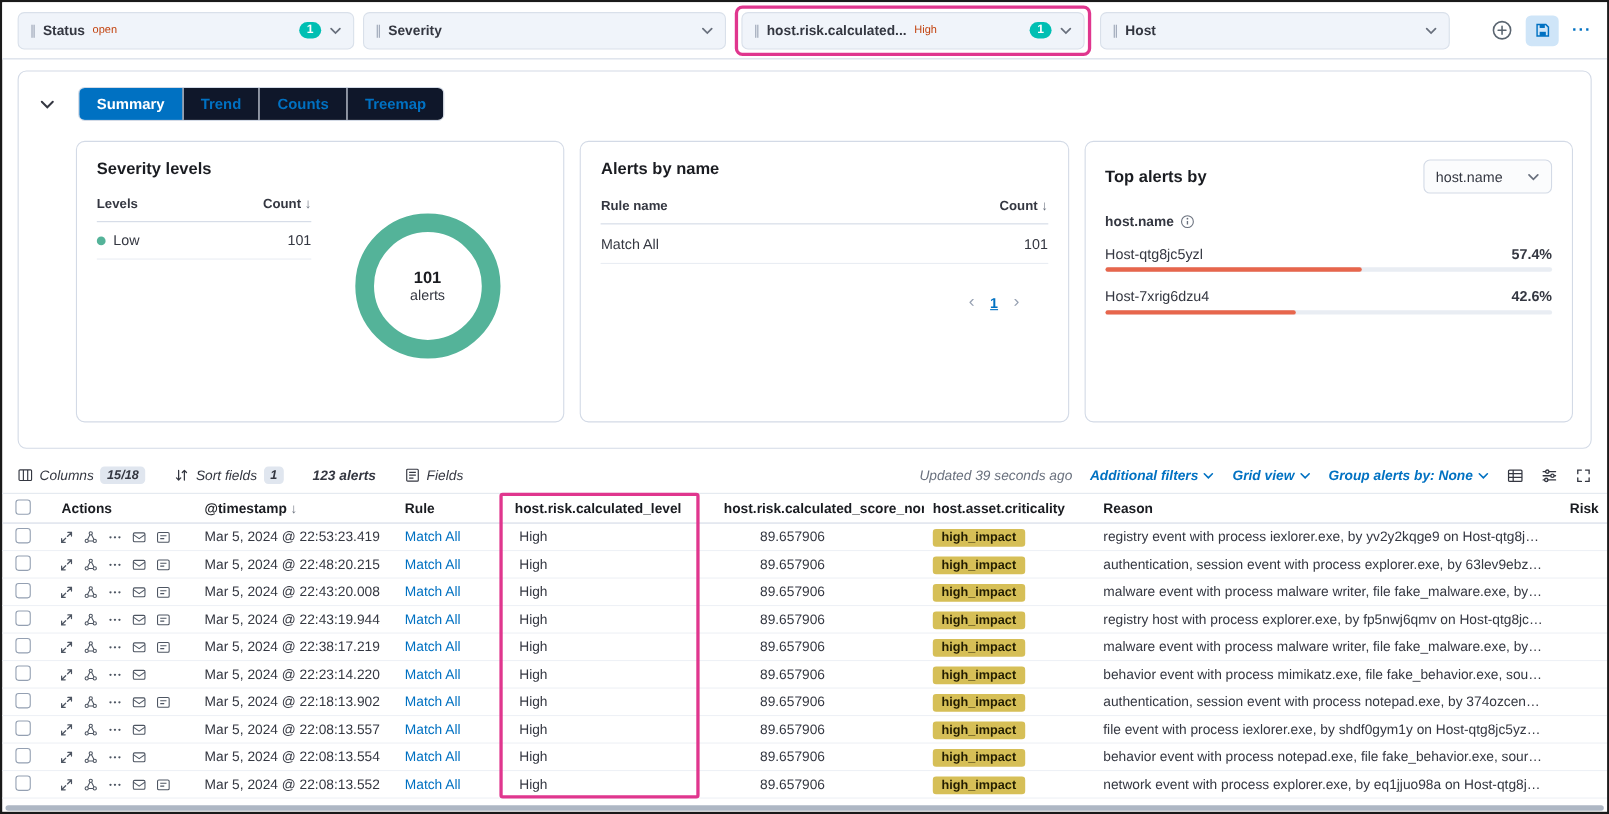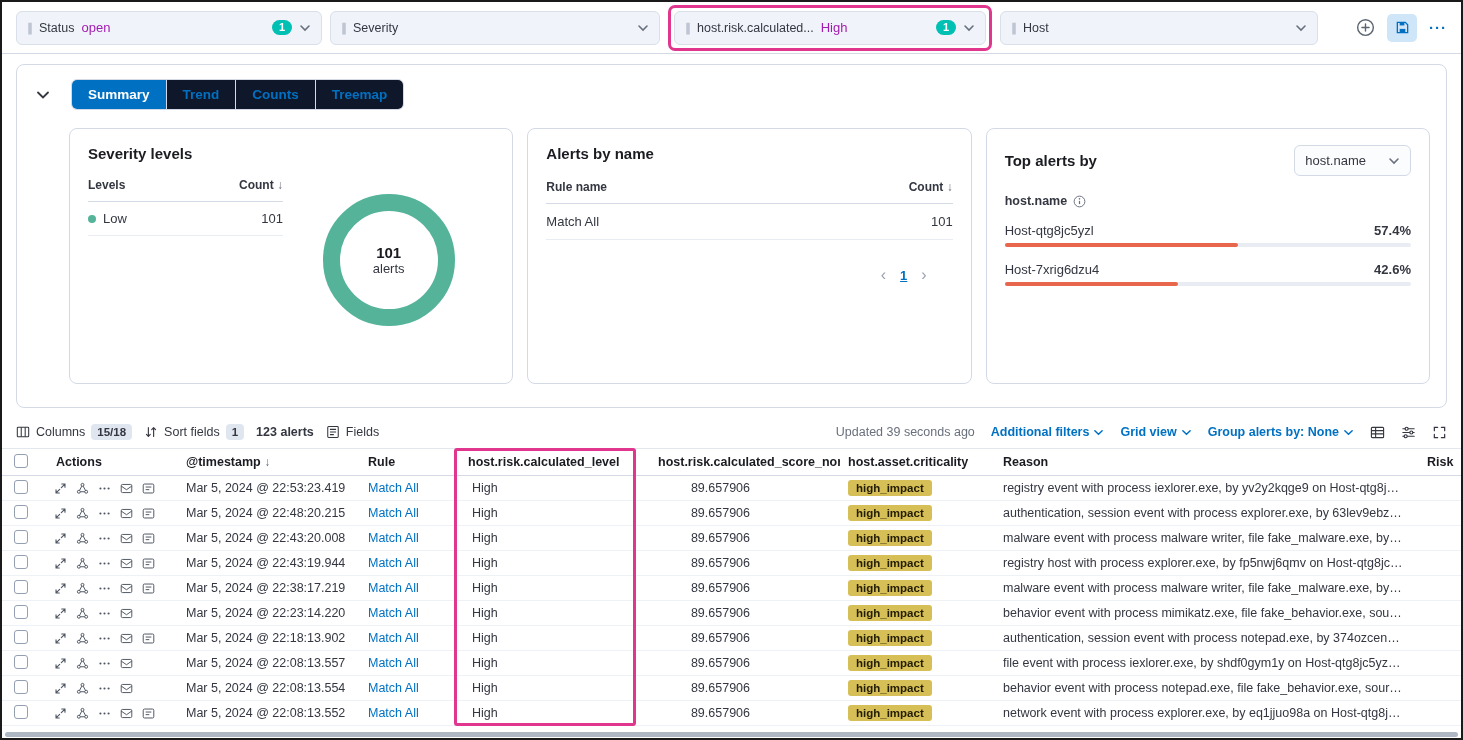--- a/index.html
+++ b/index.html
@@ -3,22 +3,22 @@
 <meta charset="utf-8">
 <style>
   * { box-sizing: border-box; }
   body { margin: 0; font-family: "Liberation Sans", sans-serif; background: #e8e8e8; color: #343741; }
   .app { width: 1463px; height: 740px; background: #fff; border: 2px solid #1a1a1a; position: relative; overflow: hidden; }
 
   
   .filter-bar { display: flex; align-items: center; gap: 8px; padding: 8px 14px; height: 52px; border-bottom: 1px solid #d3dae6; background: #fff; }
   .pill { display: flex; align-items: center; gap: 7px; background: #f0f4fa; border: 1px solid #d9e0ea; border-radius: 6px; height: 34px; padding: 0 10px; flex: none; }
   .pill .drag { color: #98a2b3; font-size: 12px; letter-spacing: -1px; }
-  .pill .plabel { font-size: 12.5px; font-weight: 400; color: #343741; white-space: nowrap; }
-  .pill .pvalue { font-size: 13px; color: #a21caf; white-space: nowrap; }
+  .pill .plabel { font-size: 12.5px; font-weight: 700; color: #343741; white-space: nowrap; }
+  .pill .pvalue { font-size: 10px; color: #c2410c; white-space: nowrap; }
   .pill .pright { margin-left: auto; display: flex; align-items: center; gap: 7px; }
   .pill-badge { background: #00bfb3; color: #fff; font-size: 11px; font-weight: 700; border-radius: 9px; padding: 2px 7px; line-height: 1; }
   .chev { color: #69707d; display: inline-flex; }
   .hl-wrap { border: 3px solid #e0368e; border-radius: 7px; padding: 3px; flex: none; }
   .w-status { width: 306px; } .w-sev { width: 330px; } .w-risk { width: 312px; } .w-host { width: 318px; }
   .filter-actions { margin-left: auto; display: flex; align-items: center; gap: 12px; }
   .icon-btn { display: inline-flex; align-items: center; justify-content: center; color: #5a6570; cursor: pointer; }
   .save-btn { width: 30px; height: 28px; background: #cfe5f8; border-radius: 5px; color: #0071c2; display: inline-flex; align-items: center; justify-content: center; }
   .blue-dots { color: #0071c2; font-weight: 700; font-size: 15px; letter-spacing: 1px; }
 
@@ -56,21 +56,21 @@
   .select { display: flex; align-items: center; gap: 22px; border: 1px solid #d3dae6; border-radius: 6px; background: #fbfcfd; padding: 7px 10px; font-size: 13px; cursor: pointer; }
   .field-label { margin-top: 18px; font-size: 12.5px; font-weight: 700; display: flex; align-items: center; gap: 6px; }
   .info-ic { color: #69707d; display: inline-flex; }
   .bar-row { margin-top: 15px; }
   .bar-line { display: flex; justify-content: space-between; font-size: 13px; margin-bottom: 5px; }
   .bar-pct { font-weight: 700; }
   .track { height: 4px; background: #e9edf3; border-radius: 2px; }
   .fill { height: 4px; background: #e7664c; border-radius: 2px; }
 
   
-  .tbar { display: flex; align-items: center; gap: 2px; padding: 6px 14px 6px 14px; font-size: 12.5px; height: 32px; }
+  .tbar { display: flex; align-items: center; gap: 16px; padding: 6px 14px 6px 14px; font-size: 12.5px; height: 32px; font-style: italic; }
   .tbar-item { display: flex; align-items: center; gap: 6px; color: #343741; cursor: pointer; margin-right: 10px; }
   .tbadge { background: #e0e6ef; border-radius: 4px; padding: 2px 6px; font-size: 11.5px; font-weight: 700; }
   .tbar-count { font-weight: 700; margin-right: 10px; }
   .tbar-right { margin-left: auto; display: flex; align-items: center; gap: 16px; }
   .muted { color: #69707d; }
   .blue-link { color: #0071c2; font-weight: 600; display: flex; align-items: center; gap: 4px; cursor: pointer; }
   .tool-ic { color: #343741; display: inline-flex; cursor: pointer; }
 
   
   .table-wrap { position: relative; }

